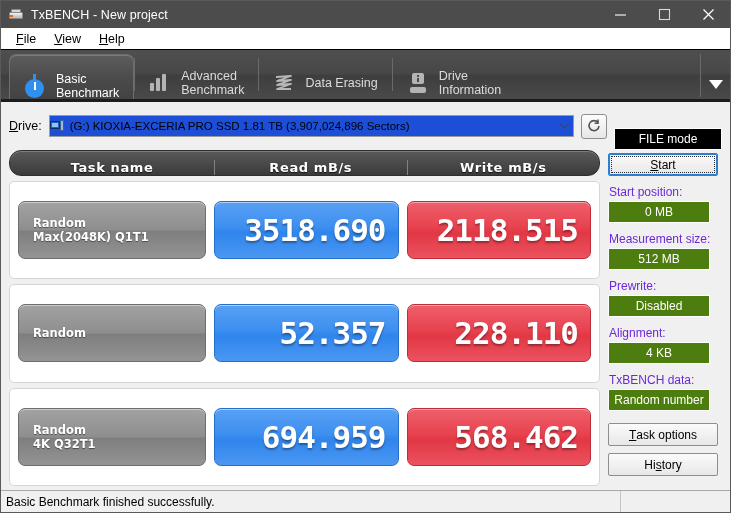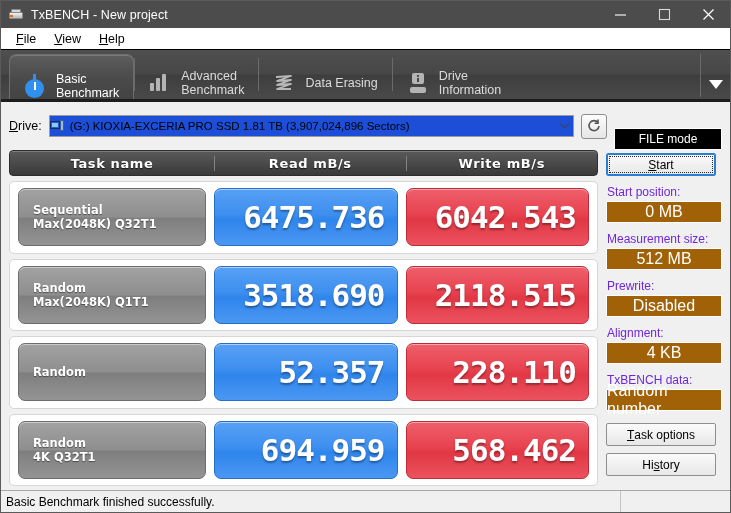--- a/index.html
+++ b/index.html
@@ -176,22 +176,22 @@
   
   .main {
     flex: 1 1 auto; display: flex; padding: 0 8px 4px 8px; gap: 8px; min-height: 0;
   }
   .results {
     flex: 1 1 auto; display: flex; flex-direction: column; gap: 5px; min-width: 0;
   }
   .res-header {
     height: 26px; flex: 0 0 26px;
     background: linear-gradient(#5a5a5a, #3a3a3a);
-    border: 1px solid #2e2e2e; border-radius: 4px;
-    display: flex; align-items: center;
+    border: 1px solid #2e2e2e; border-radius: 12px;
+    display: flex; align-items: flex-end;
     box-shadow: inset 0 1px 0 rgba(255,255,255,.22);
   }
   .res-header .hcell {
     color: #ffffff; font-size: 13px; font-weight: bold;
     text-align: center; letter-spacing: .6px;
     font-family: "DejaVu Sans", sans-serif;
     text-shadow: 0 1px 1px rgba(0,0,0,.7);
   }
   .hcell.c-task { flex: 0 0 204px; }
   .hcell.c-read { flex: 1 1 0; border-left: 1px solid #828282; }
@@ -255,23 +255,23 @@
     border: 1px solid #2a7fd4;
     box-shadow: 0 0 0 1px #2a7fd4 inset;
     position: relative;
   }
   .btn.focused::after {
     content: ""; position: absolute; left: 2px; top: 2px; right: 2px; bottom: 2px;
     border: 1px dotted #2b2b2b;
   }
   .fld-label { font-size: 12px; color: #6d28d9; margin: 9px 0 2px 1px; }
   .fld-value {
-    height: 22px; width: 116px;
-    background: #a16207; border: 1px solid #ffffff;
-    color: #ffffff; font-size: 16px;
+    height: 22px; width: 102px;
+    background: #4d7c0f; border: 1px solid #ffffff;
+    color: #ffffff; font-size: 12px;
     display: flex; align-items: center; justify-content: center;
   }
   .sp-gap-lg { height: 12px; }
   .sp-gap-sm { height: 7px; }
 
   
   .statusbar {
     flex: 0 0 22px; height: 22px;
     background: #f0f0f0; border-top: 1px solid #a8a8a8;
     display: flex; align-items: center;
@@ -386,28 +386,20 @@
 
   <div class="main">
 
     <div class="results">
       <div class="res-header">
         <div class="hcell c-task">Task name</div>
         <div class="hcell c-read">Read mB/s</div>
         <div class="hcell c-write">Write mB/s</div>
       </div>
 
-      <div class="res-row">
-        <div class="task-btn">
-          <span>Sequential</span>
-          <span>Max(2048K) Q32T1</span>
-        </div>
-        <div class="val-box read">6475.736</div>
-        <div class="val-box write">6042.543</div>
-      </div>
 
       <div class="res-row">
         <div class="task-btn">
           <span>Random</span>
           <span>Max(2048K) Q1T1</span>
         </div>
         <div class="val-box read">3518.690</div>
         <div class="val-box write">2118.515</div>
       </div>
 

